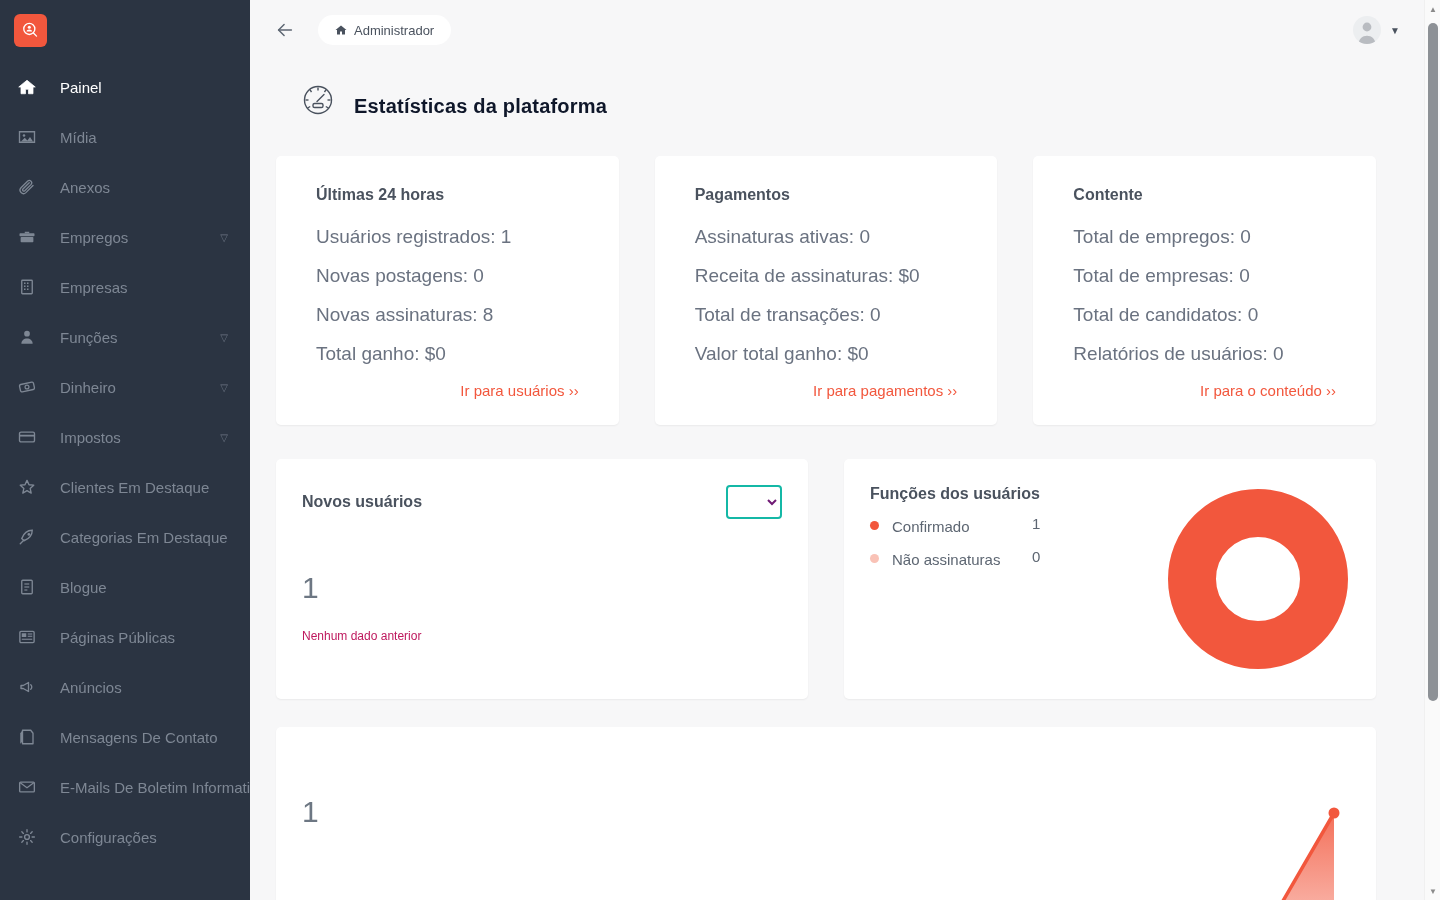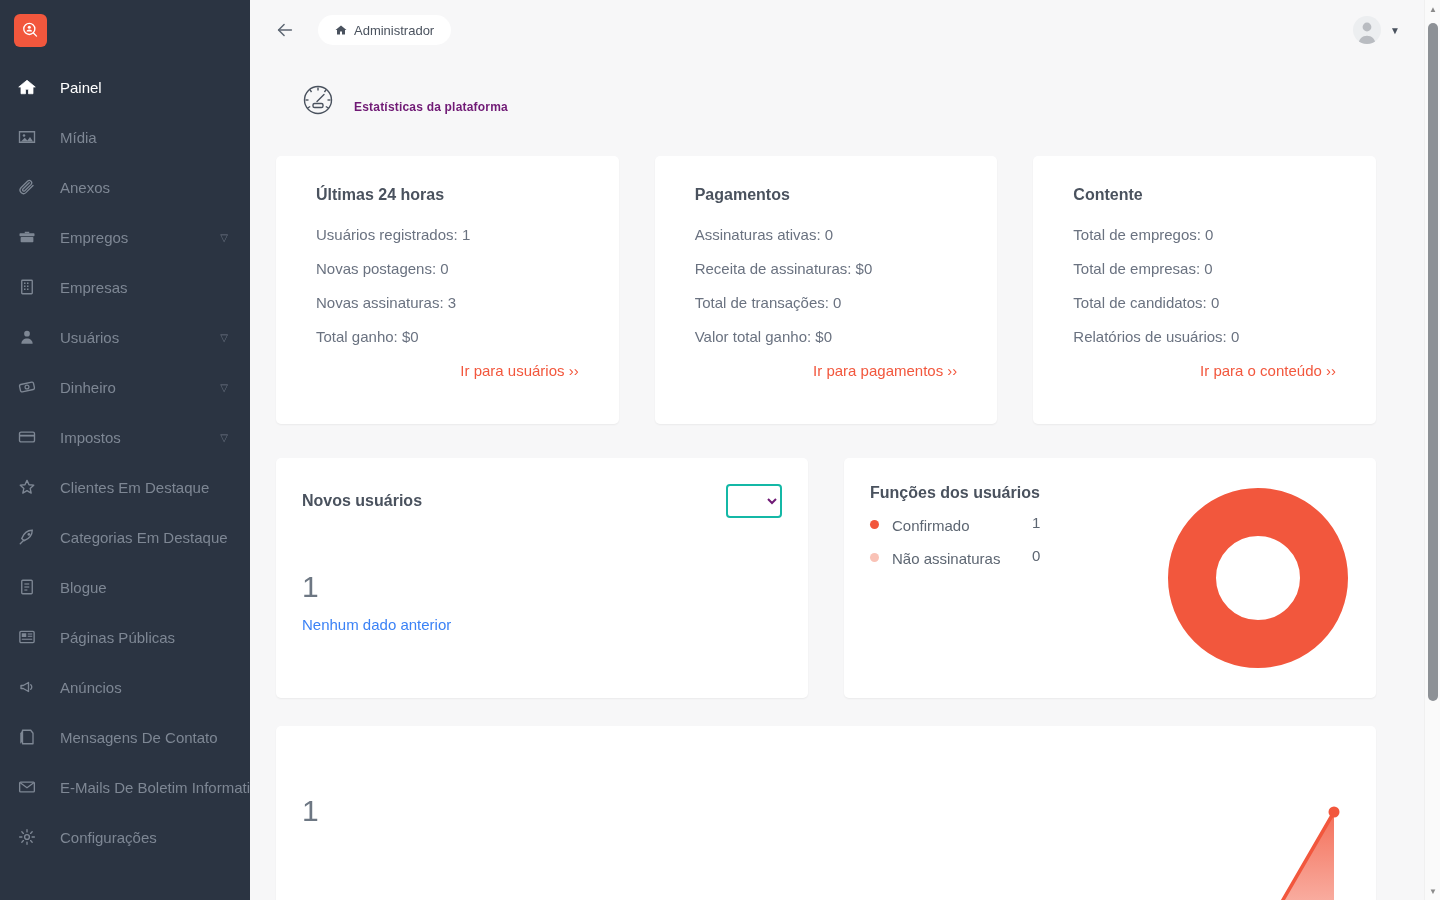--- a/index.html
+++ b/index.html
@@ -91,40 +91,40 @@
     margin-left: 9px; color: #4a525e; font-size: 10px; cursor: pointer;
   }
 
   .page-head {
     display: flex; align-items: center;
     padding: 32px 0 0 276px;
     margin-left: -250px;
   }
   .page-head-inner { display: flex; align-items: center; }
   .page-title {
-    font-size: 12px; font-weight: bold; color: #701a75;
+    font-size: 20px; font-weight: bold; color: #0f172a;
     margin-left: 18px; letter-spacing: 0.2px; margin-top: 9px;
   }
 
   .content { padding: 0 64px 0 26px; }
   .row { display: flex; gap: 36px; margin-top: 34px; }
 
   .card {
     background: #ffffff;
     border-radius: 5px;
     box-shadow: 0 1px 2px rgba(0,0,0,0.055);
   }
 
   .stat-card { flex: 1 1 0; padding: 30px 40px 26px 40px; min-height: 268px; }
   .stat-title {
     font-size: 16px; font-weight: bold; color: #4a525e;
     margin-bottom: 22px;
   }
   .stat-line {
-    font-size: 15px; color: #6a7280;
+    font-size: 19px; color: #6a7280;
     margin-bottom: 17px;
   }
   .stat-link {
     display: block; text-align: right;
     color: #f2573d; font-size: 15px;
     text-decoration: none; cursor: pointer;
     margin-top: 2px;
   }
 
   .mid-card { padding: 26px 26px 20px 26px; min-height: 240px; position: relative; }
@@ -145,21 +145,21 @@
     cursor: pointer;
     outline: none;
   }
   select.range.narrow { width: 56px; }
   select.range.wide { width: 150px; padding-left: 12px; }
 
   .big-num {
     font-size: 30px; color: #6d7783; font-weight: 400;
     margin-top: 52px;
   }
-  .sub-note { font-size: 15px; color: #3b82f6; margin-top: 12px; }
+  .sub-note { font-size: 12px; color: #be185d; margin-top: 24px; }
 
   
   .legend { margin-top: 12px; }
   .legend-row {
     display: flex; align-items: flex-start;
     margin-bottom: 10px;
     font-size: 15px; color: #5d6672;
   }
   .dot {
     width: 9px; height: 9px; border-radius: 50%;
@@ -264,21 +264,21 @@
           </span>
           <span class="nav-label">Empresas</span>
         </li>
         <li class="nav-item">
           <span class="nav-icon">
             <svg width="18" height="18" viewBox="0 0 24 24" fill="currentColor">
               <circle cx="12" cy="7.5" r="3.8"></circle>
               <path d="M4.5 21c0-4.3 3.3-7 7.5-7s7.5 2.7 7.5 7z"></path>
             </svg>
           </span>
-          <span class="nav-label">Usuários</span>
+          <span class="nav-label">Funções</span>
           <span class="nav-caret">▽</span>
         </li>
         <li class="nav-item">
           <span class="nav-icon">
             <svg width="18" height="18" viewBox="0 0 24 24" fill="currentColor">
               <rect x="2.5" y="7" width="19" height="10" rx="2" fill="none" stroke="currentColor" stroke-width="1.8" transform="rotate(-12 12 12)"></rect>
               <circle cx="12" cy="12" r="2.6" fill="none" stroke="currentColor" stroke-width="1.6"></circle>
             </svg>
           </span>
           <span class="nav-label">Dinheiro</span>
@@ -421,21 +421,21 @@
           </span>
           <h1 class="page-title">Estatísticas da plataforma</h1>
         </div>
       </div>
 
       <div class="row" id="stat-row">
           <div class="card stat-card">
             <div class="stat-title">Últimas 24 horas</div>
             <div class="stat-line">Usuários registrados: 1</div>
             <div class="stat-line">Novas postagens: 0</div>
-            <div class="stat-line">Novas assinaturas: 3</div>
+            <div class="stat-line">Novas assinaturas: 8</div>
             <div class="stat-line">Total ganho: $0</div>
             <a class="stat-link">Ir para usuários ››</a>
           </div>
           <div class="card stat-card">
             <div class="stat-title">Pagamentos</div>
             <div class="stat-line">Assinaturas ativas: 0</div>
             <div class="stat-line">Receita de assinaturas: $0</div>
             <div class="stat-line">Total de transações: 0</div>
             <div class="stat-line">Valor total ganho: $0</div>
             <a class="stat-link">Ir para pagamentos ››</a>

